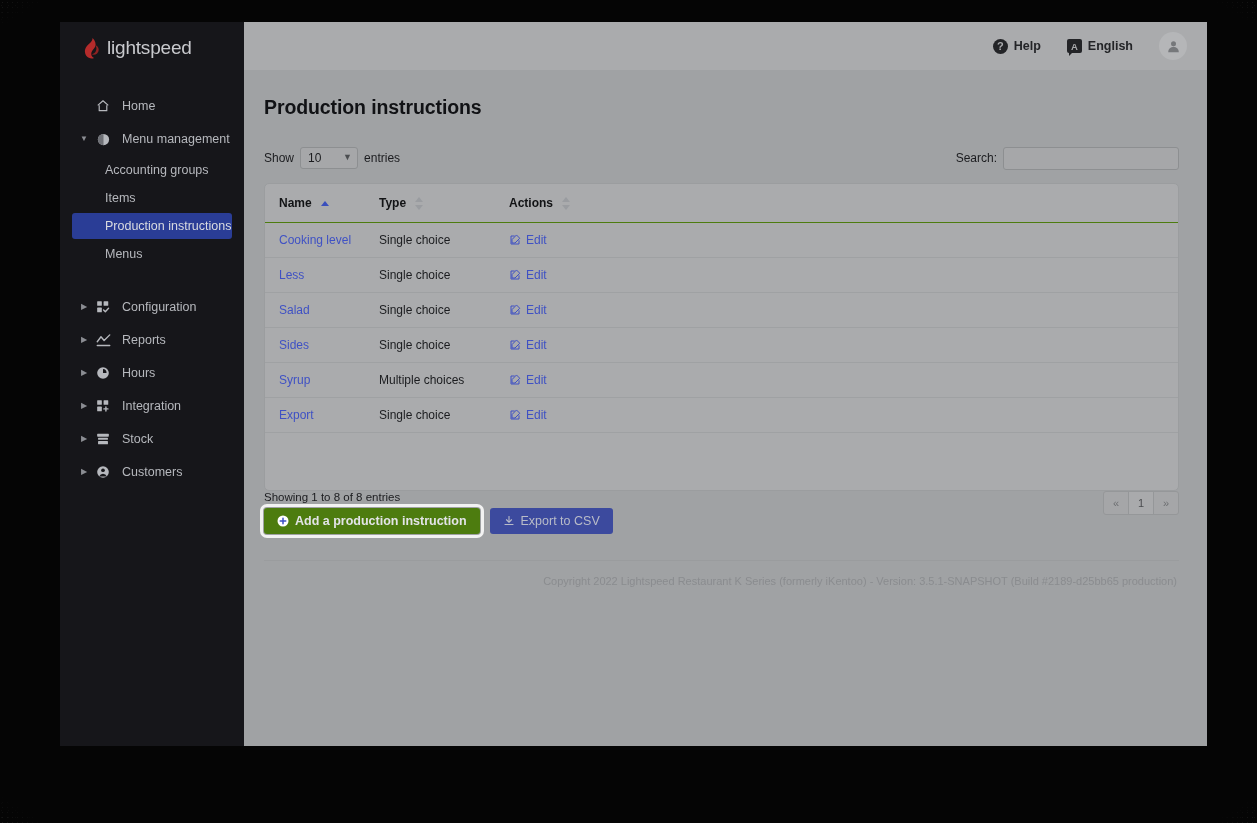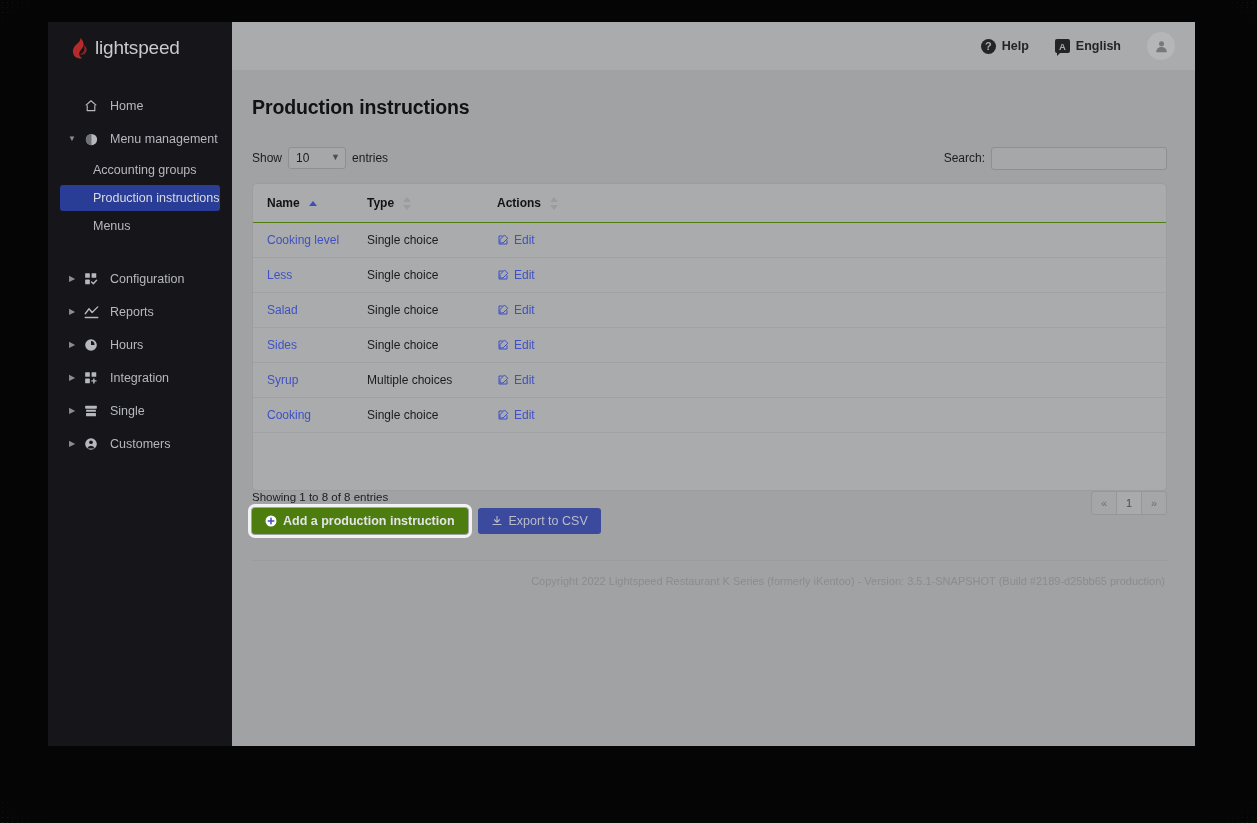--- a/index.html
+++ b/index.html
@@ -25,21 +25,21 @@
       radial-gradient(circle at 50% 50%, rgba(255,255,255,.55) 0.6px, transparent 0.9px),
       radial-gradient(circle at 20% 80%, rgba(255,255,255,.35) 0.6px, transparent 0.9px);
     background-size: 5px 5px, 7px 7px;
     -webkit-mask-image: radial-gradient(120% 115% at 50% 50%, transparent 58%, #000 70%, #000 86%, transparent 95%);
             mask-image: radial-gradient(120% 115% at 50% 50%, transparent 58%, #000 70%, #000 86%, transparent 95%);
   }
 
   
   #window {
     position: absolute;
-    left: 48px; top: 22px;
+    left: 60px; top: 22px;
     width: 1147px; height: 724px;
     background: #a0a2a4;
     overflow: hidden;
     display: flex;
   }
 
   
   #sidebar {
     width: 184px;
     flex: 0 0 184px;
@@ -386,20 +386,23 @@
               <path d="M12 3 a9 9 0 0 0 0 18 z" fill="#6e7076"></path>
             </svg>
           </span>
           <span class="nav-label">Menu management</span>
         </div>
 
         <div class="subnav">
           <div class="sub-item">
             <span>Accounting groups</span>
           </div>
+          <div class="sub-item">
+            <span>Items</span>
+          </div>
           <div class="sub-item active">
             <span>Production instructions</span>
           </div>
           <div class="sub-item">
             <span>Menus</span>
           </div>
         </div>
 
         <div class="nav-gap"></div>
 
@@ -453,21 +456,21 @@
 
         <div class="nav-item toplevel">
           <span class="caret">▶</span>
           <span class="nav-icon">
             <svg width="14" height="14" viewBox="0 0 24 24" fill="#b6b8bd">
               <rect x="2" y="3" width="20" height="5" rx="1"></rect>
               <rect x="3.5" y="10" width="17" height="3.4" rx="1"></rect>
               <rect x="3.5" y="15.5" width="17" height="5.5" rx="1"></rect>
             </svg>
           </span>
-          <span class="nav-label">Single</span>
+          <span class="nav-label">Stock</span>
         </div>
 
         <div class="nav-item toplevel">
           <span class="caret">▶</span>
           <span class="nav-icon">
             <svg width="14" height="14" viewBox="0 0 24 24">
               <circle cx="12" cy="12" r="10" fill="#b6b8bd"></circle>
               <circle cx="12" cy="9" r="3.2" fill="#16161a"></circle>
               <path d="M5.5 19.5 a7 7 0 0 1 13 0z" fill="#16161a"></path>
             </svg>
@@ -630,21 +633,21 @@
                         </svg>
                     </span>
                     <span>Edit</span>
                   </span>
                 </td>
                 <td></td>
               </tr>
 
 
               <tr>
-                <td><a class="link">Cooking</a></td>
+                <td><a class="link">Export</a></td>
                 <td>Single choice</td>
                 <td>
                   <span class="edit-cell">
                     <span class="edit-icon">
                       <svg width="12" height="12" viewBox="0 0 24 24" fill="none" stroke="#3f51c4" stroke-width="2" stroke-linecap="round" stroke-linejoin="round">
                           <path d="M20 13.5V20H4V4h6.5"></path>
                           <path d="M15.5 2.5 L21.5 8.5 L12 18 H6 V12z"></path>
                         </svg>
                     </span>
                     <span>Edit</span>

